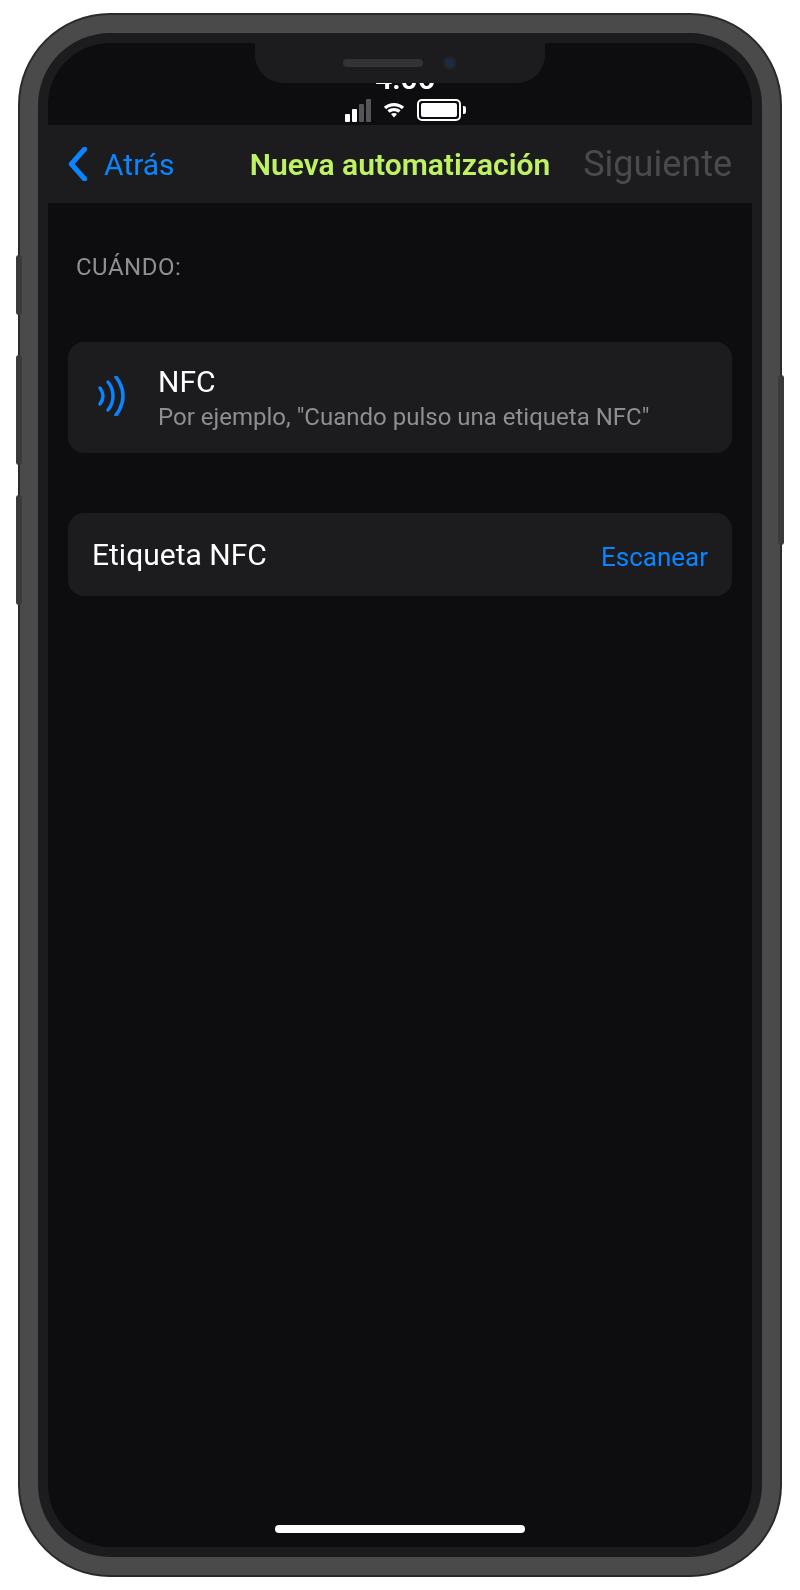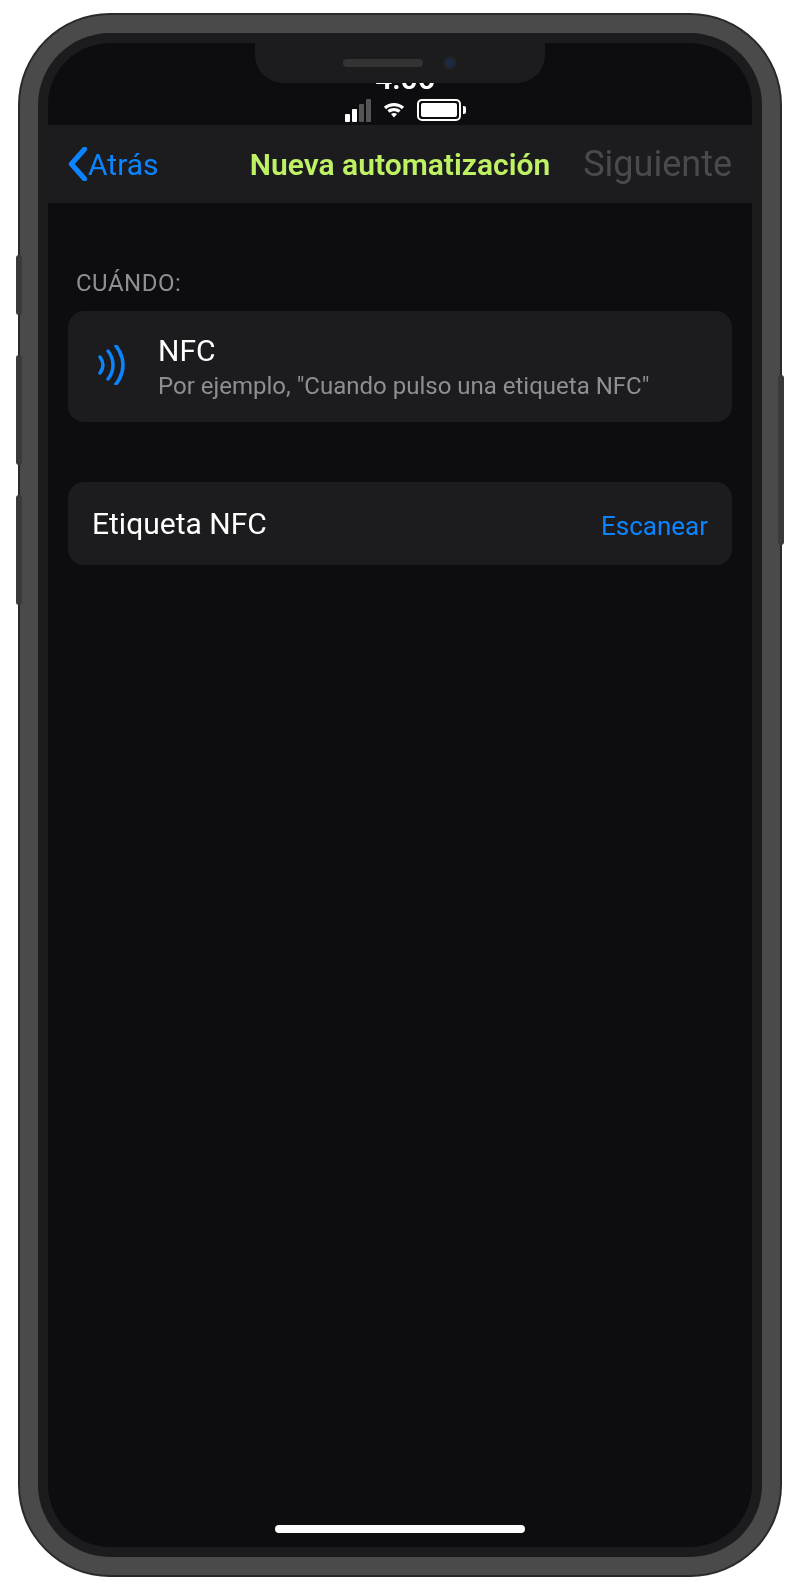--- a/index.html
+++ b/index.html
@@ -138,21 +138,21 @@
       align-items: center;
       padding: 0 20px;
       height: 78px;
       margin-top: 22px;
     }
     .nav-back {
       display: flex;
       align-items: center;
       color: #0a84ff;
       font-size: 30px;
-      gap: 0;
+      gap: 16px;
     }
     .nav-back svg {
       width: 20px;
       height: 34px;
     }
     .nav-title {
       color: #bef264;
       font-size: 30px;
       font-weight: 600;
       position: absolute;
@@ -165,35 +165,36 @@
       width: 100%;
       display: flex;
       justify-content: space-between;
       align-items: center;
     }
     .nav-next {
       color: #4a4a4c;
       font-size: 36px;
     }
     .content {
-      padding: 16px 20px;
+      padding: 0 20px;
     }
     .section-label {
       color: #8e8e93;
       font-size: 24px;
       letter-spacing: 0.5px;
       padding: 50px 8px 14px 8px;
     }
     .card {
       background: #1c1c1e;
       border-radius: 16px;
       padding: 22px 24px;
       display: flex;
       align-items: center;
       gap: 26px;
+      margin-top: 47px;
     }
     .nfc-icon {
       color: #0a84ff;
       flex-shrink: 0;
     }
     .nfc-icon svg {
       width: 40px;
       height: 40px;
     }
     .card-text {

